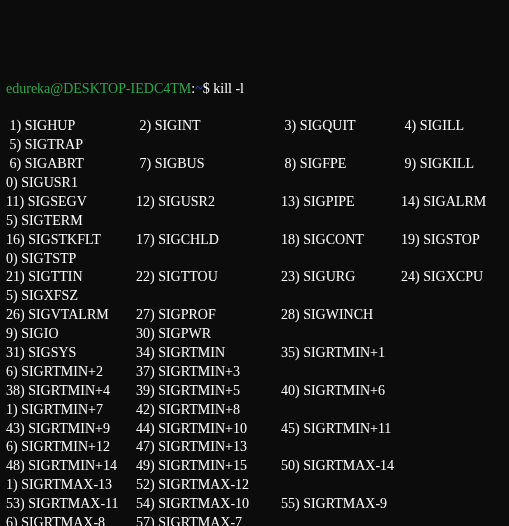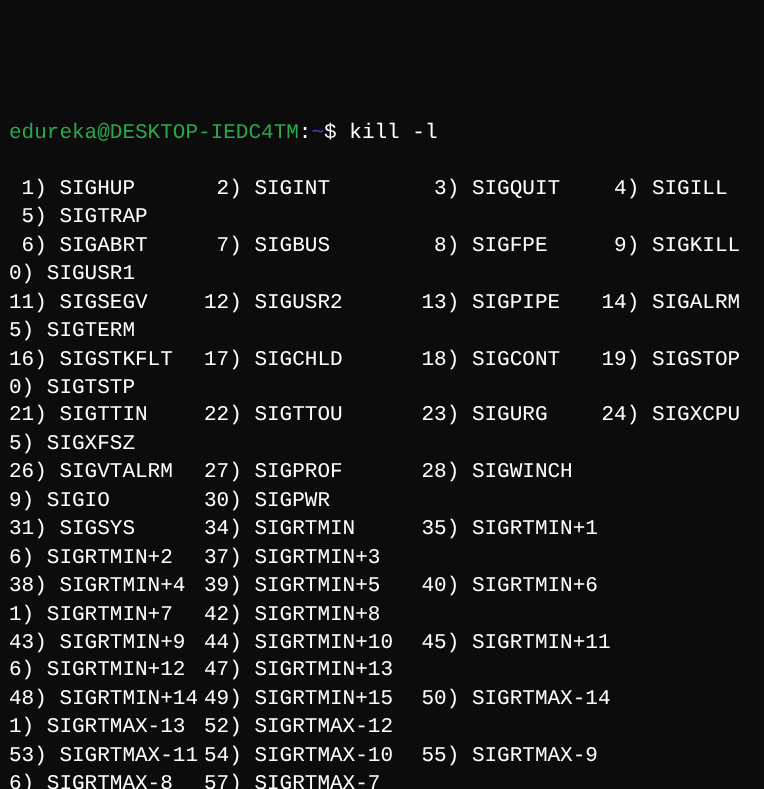--- a/index.html
+++ b/index.html
@@ -11,21 +11,21 @@
     line-height: 1.35;
     color: #ffffff;
     white-space: pre;
     width: 509px;
     box-sizing: border-box;
   }
   .user { color: #2aa84c; }
   .colon { color: #ffffff; }
   .path { color: #3b47d6; }
   .cmd { color: #ffffff; }
-  .row { display: block; }
+  .row { display: block; font-family: Liberation Serif, serif; }
 </style>
 </head>
 <body>
 
 
 
 <span class="row"><span class="user">edureka@DESKTOP-IEDC4TM</span><span class="colon">:</span><span class="path">~</span><span class="cmd">$ </span><span class="cmd">kill -l</span></span>
 <div id="output"><span class="row"><span style="display: inline-block; width: 130px;"> 1) SIGHUP</span><span style="display: inline-block; width: 145px;"> 2) SIGINT</span><span style="display: inline-block; width: 120px;"> 3) SIGQUIT</span><span style="display: inline-block;"> 4) SIGILL</span></span><span class="row"><span style="display: inline-block; width: 130px;"> 5) SIGTRAP</span></span><span class="row"><span style="display: inline-block; width: 130px;"> 6) SIGABRT</span><span style="display: inline-block; width: 145px;"> 7) SIGBUS</span><span style="display: inline-block; width: 120px;"> 8) SIGFPE</span><span style="display: inline-block;"> 9) SIGKILL</span></span><span class="row"><span style="display: inline-block; width: 130px;">0) SIGUSR1</span></span><span class="row"><span style="display: inline-block; width: 130px;">11) SIGSEGV</span><span style="display: inline-block; width: 145px;">12) SIGUSR2</span><span style="display: inline-block; width: 120px;">13) SIGPIPE</span><span style="display: inline-block;">14) SIGALRM</span></span><span class="row"><span style="display: inline-block; width: 130px;">5) SIGTERM</span></span><span class="row"><span style="display: inline-block; width: 130px;">16) SIGSTKFLT</span><span style="display: inline-block; width: 145px;">17) SIGCHLD</span><span style="display: inline-block; width: 120px;">18) SIGCONT</span><span style="display: inline-block;">19) SIGSTOP</span></span><span class="row"><span style="display: inline-block; width: 130px;">0) SIGTSTP</span></span><span class="row"><span style="display: inline-block; width: 130px;">21) SIGTTIN</span><span style="display: inline-block; width: 145px;">22) SIGTTOU</span><span style="display: inline-block; width: 120px;">23) SIGURG</span><span style="display: inline-block;">24) SIGXCPU</span></span><span class="row"><span style="display: inline-block; width: 130px;">5) SIGXFSZ</span></span><span class="row"><span style="display: inline-block; width: 130px;">26) SIGVTALRM</span><span style="display: inline-block; width: 145px;">27) SIGPROF</span><span style="display: inline-block; width: 120px;">28) SIGWINCH</span></span><span class="row"><span style="display: inline-block; width: 130px;">9) SIGIO</span><span style="display: inline-block; width: 145px;">30) SIGPWR</span></span><span class="row"><span style="display: inline-block; width: 130px;">31) SIGSYS</span><span style="display: inline-block; width: 145px;">34) SIGRTMIN</span><span style="display: inline-block; width: 120px;">35) SIGRTMIN+1</span></span><span class="row"><span style="display: inline-block; width: 130px;">6) SIGRTMIN+2</span><span style="display: inline-block; width: 145px;">37) SIGRTMIN+3</span></span><span class="row"><span style="display: inline-block; width: 130px;">38) SIGRTMIN+4</span><span style="display: inline-block; width: 145px;">39) SIGRTMIN+5</span><span style="display: inline-block; width: 120px;">40) SIGRTMIN+6</span></span><span class="row"><span style="display: inline-block; width: 130px;">1) SIGRTMIN+7</span><span style="display: inline-block; width: 145px;">42) SIGRTMIN+8</span></span><span class="row"><span style="display: inline-block; width: 130px;">43) SIGRTMIN+9</span><span style="display: inline-block; width: 145px;">44) SIGRTMIN+10</span><span style="display: inline-block; width: 120px;">45) SIGRTMIN+11</span></span><span class="row"><span style="display: inline-block; width: 130px;">6) SIGRTMIN+12</span><span style="display: inline-block; width: 145px;">47) SIGRTMIN+13</span></span><span class="row"><span style="display: inline-block; width: 130px;">48) SIGRTMIN+14</span><span style="display: inline-block; width: 145px;">49) SIGRTMIN+15</span><span style="display: inline-block; width: 120px;">50) SIGRTMAX-14</span></span><span class="row"><span style="display: inline-block; width: 130px;">1) SIGRTMAX-13</span><span style="display: inline-block; width: 145px;">52) SIGRTMAX-12</span></span><span class="row"><span style="display: inline-block; width: 130px;">53) SIGRTMAX-11</span><span style="display: inline-block; width: 145px;">54) SIGRTMAX-10</span><span style="display: inline-block; width: 120px;">55) SIGRTMAX-9</span></span><span class="row"><span style="display: inline-block; width: 130px;">6) SIGRTMAX-8</span><span style="display: inline-block; width: 145px;">57) SIGRTMAX-7</span></span></div>
 
 

